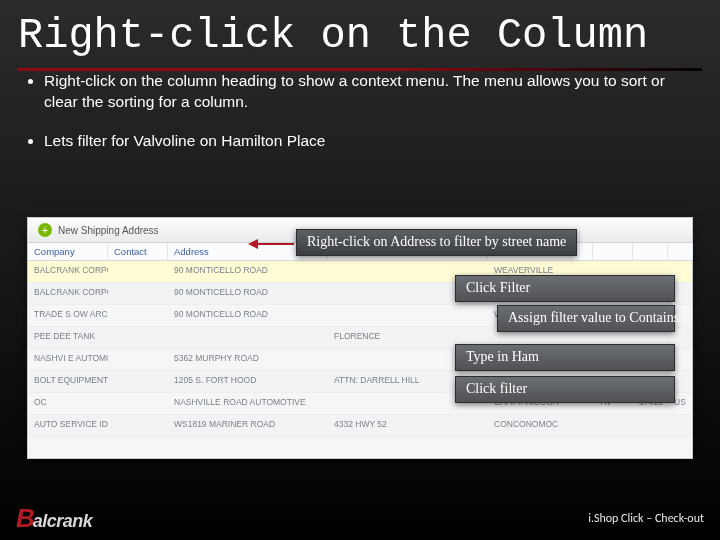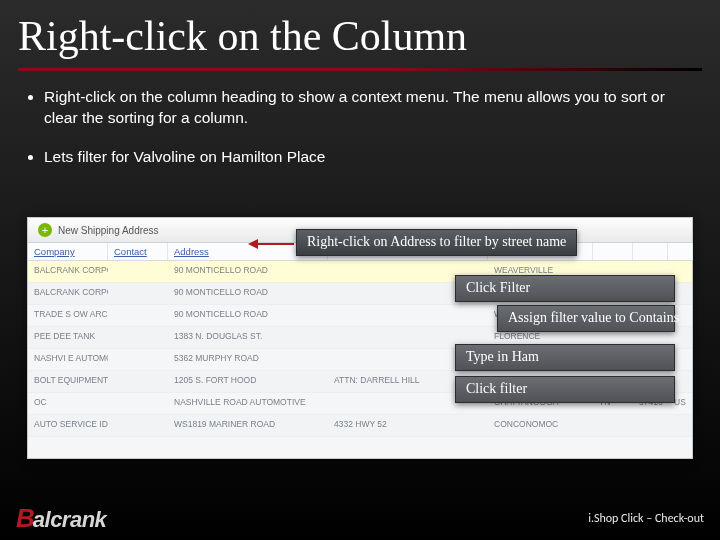--- a/index.html
+++ b/index.html
@@ -4,34 +4,34 @@
 <style>
   * { margin: 0; padding: 0; box-sizing: border-box; }
   html, body { width: 720px; height: 540px; overflow: hidden; }
   body {
     background: linear-gradient(180deg, #2b2b2b 0%, #151515 55%, #000 100%);
     color: #fff;
     font-family: Arial, Helvetica, sans-serif;
     position: relative;
   }
   .title {
-    font-family: Liberation Serif, serif;
+    font-family: Liberation Mono, monospace;
     font-size: 42px;
     font-weight: 400;
     color: #fff;
     padding: 12px 0 6px 18px;
   }
   .rule {
     height: 3px;
     margin: 2px 18px 0 18px;
     background: linear-gradient(90deg, #8a0b14 0%, #8a0b14 55%, #000 100%);
   }
   ul.bullets {
     list-style: disc;
-    margin: 16px 0 0 44px;
+    margin: 0 0 0 44px;
     padding-right: 28px;
   }
   ul.bullets li {
     font-size: 15.5px;
     line-height: 1.35;
     color: #fff;
     margin-bottom: 18px;
   }
   .shot {
     position: absolute;
@@ -57,21 +57,21 @@
     color: #fff; font-size: 11px; line-height: 1;
   }
   .shot-head {
     height: 18px;
     display: grid;
     grid-template-columns: 80px 60px 160px 160px 105px 40px 35px 25px;
     font-size: 9.5px; color: #3a5ea8;
     border-bottom: 1px solid #d6d9de;
     background: #fbfcfd;
   }
-  .shot-head > div { padding: 3px 6px; border-right: 1px solid #e3e6ea; text-decoration: underline; }
+  .shot-head > div { padding: 3px 6px; border-right: 1px solid #e3e6ea; }
   .shot-row {
     height: 22px;
     display: grid;
     grid-template-columns: 80px 60px 160px 160px 105px 40px 35px 25px;
     font-size: 8.5px; color: #7b8089;
     border-bottom: 1px solid #eceef1;
     filter: blur(0.25px);
   }
   .shot-row > div { padding: 4px 6px; white-space: nowrap; overflow: hidden; }
   .shot-row:nth-child(even) { background: #f1f3f5; }
@@ -115,21 +115,21 @@
   }
   .logo {
     display: flex; align-items: baseline;
     font-family: Arial, sans-serif;
   }
   .logo-b {
     font-size: 26px; font-weight: 900; font-style: italic;
     color: #b11a22; letter-spacing: -1px;
   }
   .logo-rest {
-    font-size: 22px; font-weight: 900; font-style: italic;
+    font-size: 18px; font-weight: 900; font-style: italic;
     color: #d7d7d7; letter-spacing: -0.5px; margin-left: -1px;
   }
   .foot-right {
     font-size: 12px; color: #e9e9e9;
     font-family: Calibri, Arial, sans-serif;
   }
   .foot-right .ital { }
 </style>
 </head>
 <body>
@@ -184,21 +184,20 @@
         <div>90 MONTICELLO ROAD</div>
         <div></div>
         <div>WEAVERV</div>
         <div></div>
         <div></div>
         <div></div>
       </div>
       <div class="shot-row">
         <div>PEE DEE TANK</div>
         <div></div>
-        <div>1383 N. DOUGLAS ST.</div>
         <div></div>
         <div>FLORENCE</div>
         <div></div>
         <div></div>
         <div></div>
       </div>
       <div class="shot-row">
         <div>NASHVI E AUTOMOTIVE IMPORTS</div>
         <div></div>
         <div>5362 MURPHY ROAD</div>

